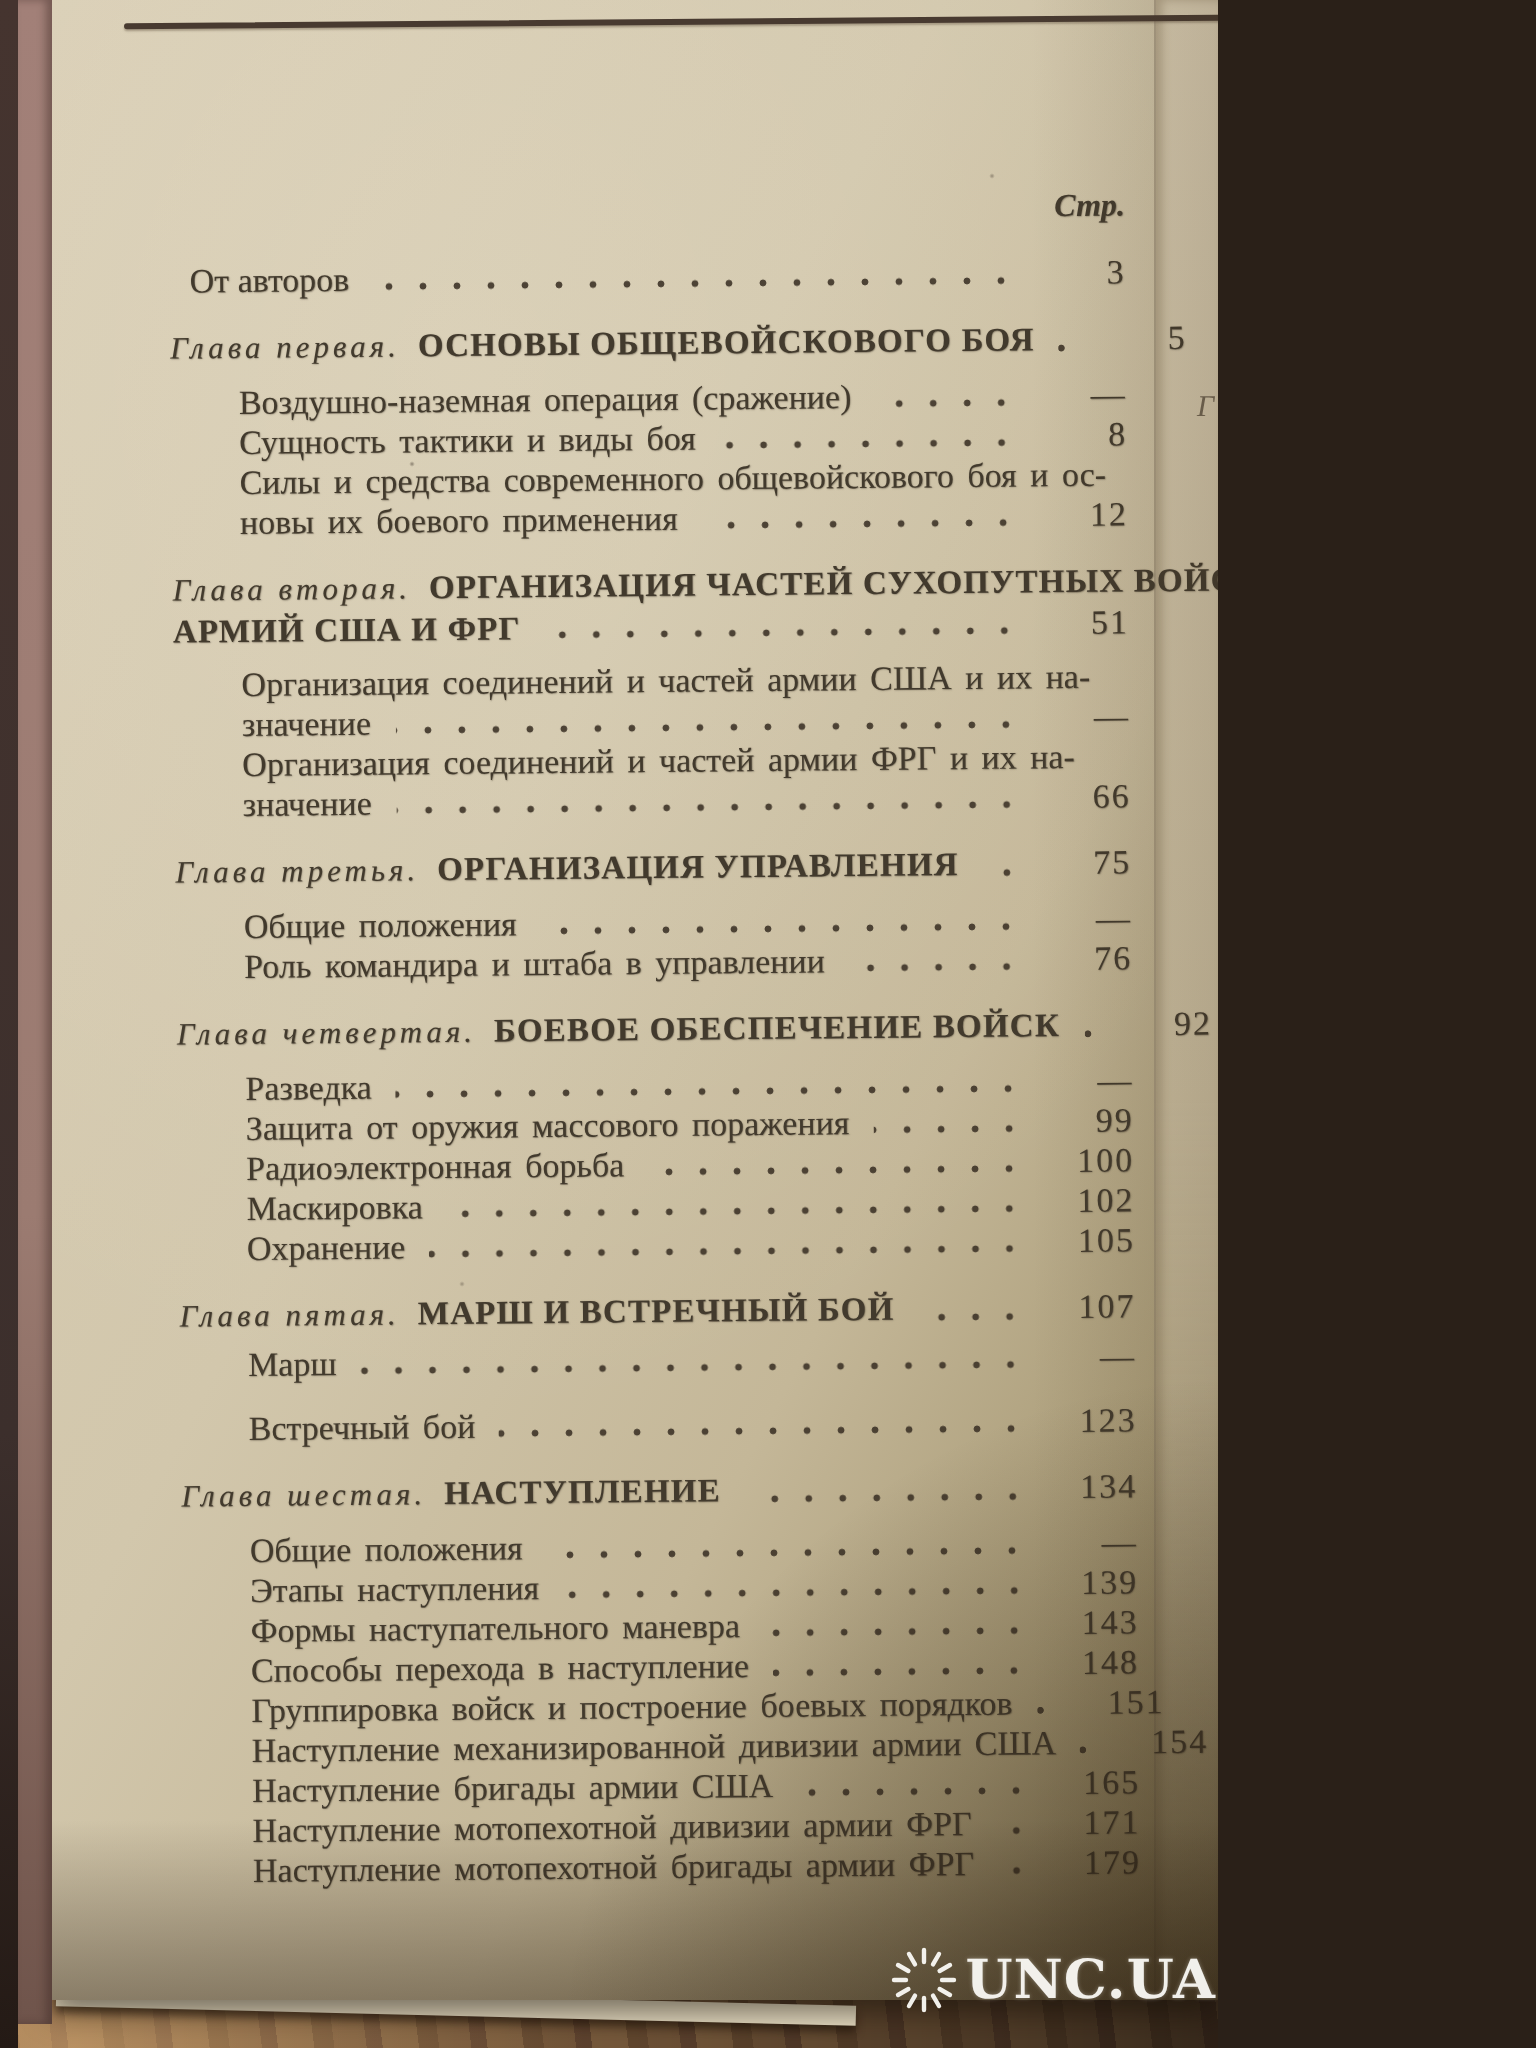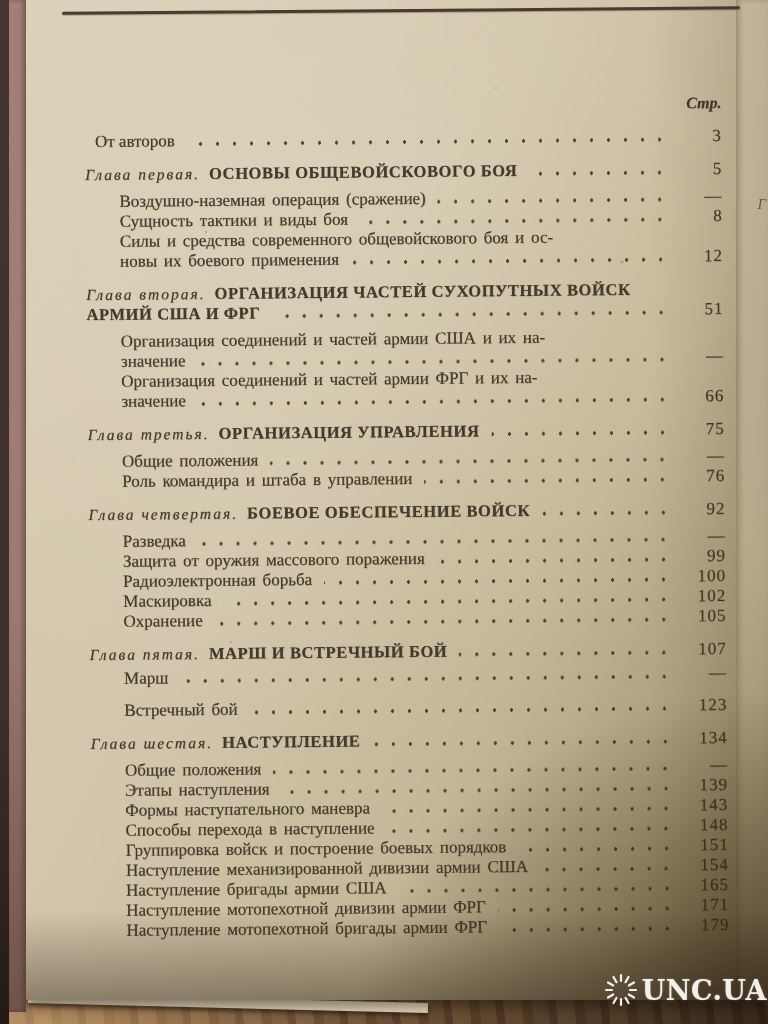--- a/index.html
+++ b/index.html
@@ -1,16 +1,16 @@
 <!DOCTYPE html>
 <html><head>
 <meta charset="utf-8">
 <style>
   html,body{margin:0;padding:0;background:#2a2018;}
-  .photo{position:relative;width:768px;height:1024px;overflow:hidden;
+  .photo{position:relative;width:609px;height:1024px;overflow:hidden;
     font-family:"Liberation Serif","DejaVu Serif",serif;}
   
   .wood{position:absolute;inset:0;
     background:
       linear-gradient(90deg, rgba(0,0,0,0) 0%, rgba(0,0,0,.25) 55%, rgba(0,0,0,.62) 100%),
       radial-gradient(60% 30% at 6% 100%, rgba(222,178,122,.55), rgba(0,0,0,0) 70%),
       repeating-linear-gradient(83deg, #7c5a3b 0 10px, #8d6946 10px 26px, #75533a 26px 34px, #96714b 34px 52px);}
   
   .under-sheet{position:absolute;left:28px;bottom:16px;width:400px;height:10px;
     background:#e6dcc2;transform:rotate(1.4deg);box-shadow:0 3px 4px rgba(30,18,8,.6);}

